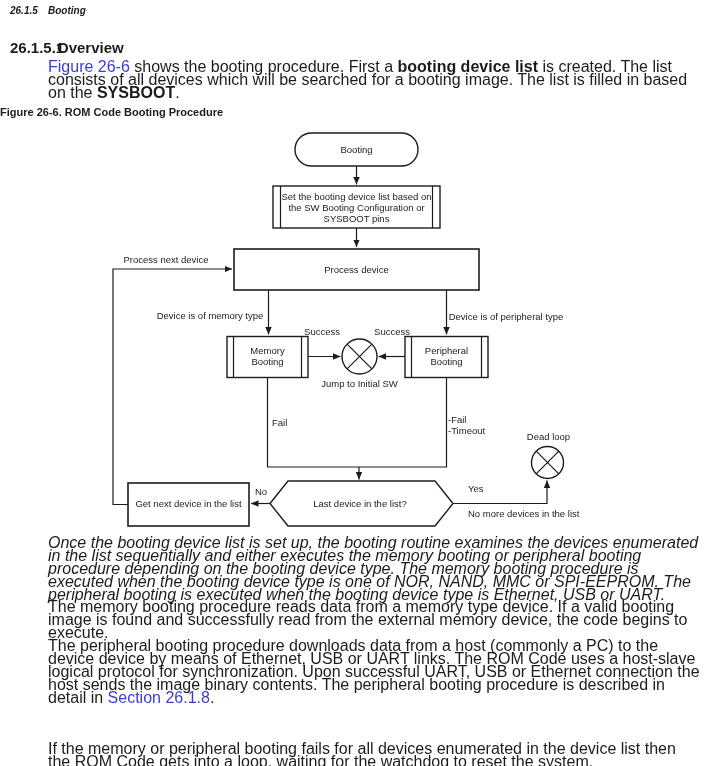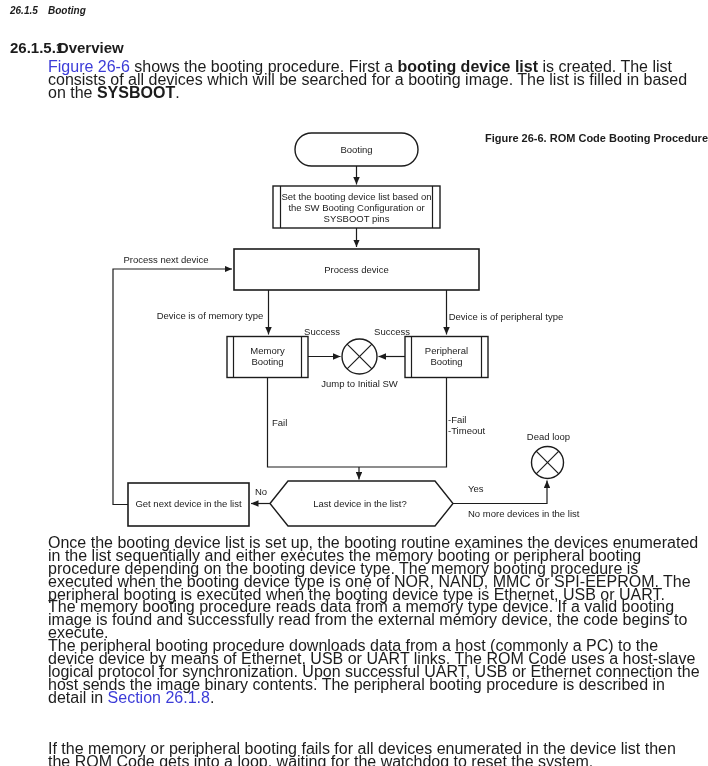--- a/index.html
+++ b/index.html
@@ -9,22 +9,22 @@
     position:relative;overflow:hidden;
     -webkit-font-smoothing:antialiased;
   }
   .abs{position:absolute;}
   .h1{top:5px;left:10px;font-size:10px;font-weight:bold;font-style:italic;}
   .h1 .num{display:inline-block;width:38px;}
   .h2{top:39px;left:10px;font-size:15px;font-weight:bold;text-align:right;}
   .h2 .num{display:inline-block;width:47px;}
   .para{left:48px;width:652px;font-size:16px;line-height:13px;}
   .intro{top:60px;}
-  .caption{top:106px;left:0;width:708px;text-align:right;font-size:11px;font-weight:bold;margin-top:26px;}
-  .p-once{top:536px;}
+  .caption{top:106px;left:0;width:708px;text-align:left;font-size:11px;font-weight:bold;}
+  .p-once{top:536px;font-style:italic;}
   .p-mem{top:600px;}
   .p-periph{top:639px;}
   .p-if{top:742px;}
   a.doclink{color:#3c3cd8;text-decoration:none;cursor:pointer;}
   b{font-weight:bold;}
   svg.flow{position:absolute;top:126px;left:0;}
   svg.flow text{font-family:"Liberation Sans",sans-serif;font-size:9.5px;fill:#1c1c1c;}
   svg.flow .tc{text-anchor:middle;}
   .shape{fill:#ffffff;stroke:#1c1c1c;stroke-width:1.4;}
   .thick{stroke-width:1.6;}

